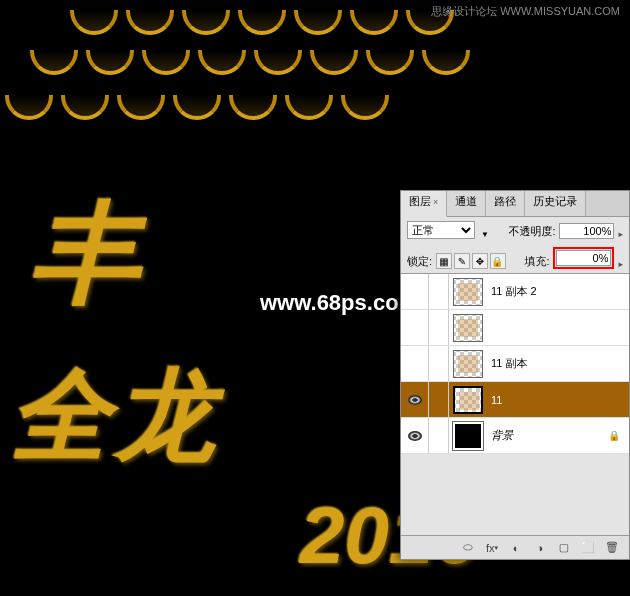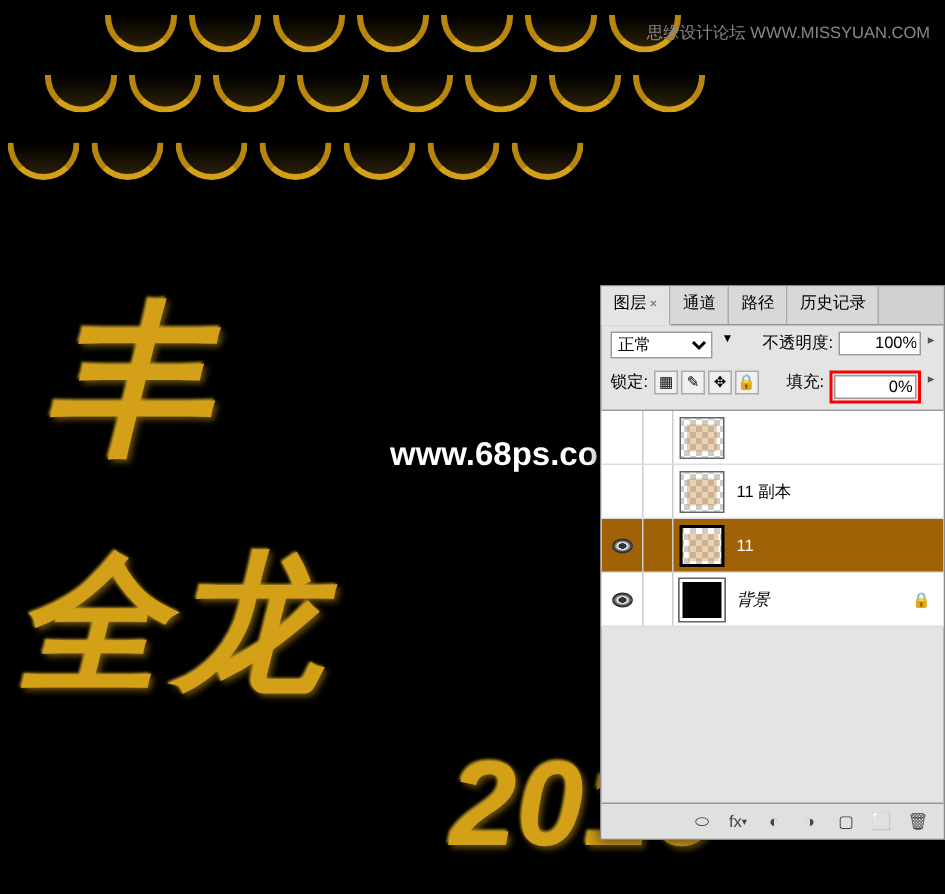--- a/index.html
+++ b/index.html
@@ -37,21 +37,21 @@
     }
     .gold-text {
       position: absolute;
       color: #d4a017;
       font-weight: bold;
       text-shadow: 2px 2px 4px rgba(212,160,23,0.5), -1px -1px 2px rgba(244,196,48,0.8);
       font-style: italic;
     }
     .watermark-top {
       position: absolute;
-      top: 14px;
+      top: 4px;
       right: 10px;
       color: #888;
       font-size: 11px;
     }
     .watermark-center {
       position: absolute;
       top: 290px;
       left: 260px;
       color: #fff;
       font-size: 22px;
@@ -88,21 +88,21 @@
       border-bottom: 1px solid #e4e4e4;
       margin-bottom: -1px;
     }
     .tab-close {
       font-size: 9px;
       margin-left: 2px;
       color: #666;
     }
     .panel-row {
       display: flex;
-      align-items: flex-start;
+      align-items: flex-end;
       padding: 4px 6px;
       font-size: 11px;
       gap: 4px;
     }
     .blend-select {
       width: 68px;
       height: 18px;
       font-size: 11px;
       border: 1px solid #999;
       background: #fff;
@@ -308,20 +308,28 @@
     </div>
     <span style="flex:1"></span>
     <span>填充:</span>
     <span class="fill-highlight">
       <input class="fill-input" value="0%" style="">
     </span>
     <span class="arrow-btn">▸</span>
   </div>
 
   <div class="layers-list">
+    <div class="layer-row">
+      <div class="visibility-col"></div>
+      <div class="link-col"></div>
+      <div class="layer-thumb">
+          <div class="thumb-content"></div>
+        </div>
+      <div class="layer-name">11 副本 2</div>
+    </div>
     <div class="layer-row">
       <div class="visibility-col"></div>
       <div class="link-col"></div>
       <div class="layer-thumb">
           <div class="thumb-content"></div>
         </div>
     </div>
     <div class="layer-row">
       <div class="visibility-col"></div>
       <div class="link-col"></div>

